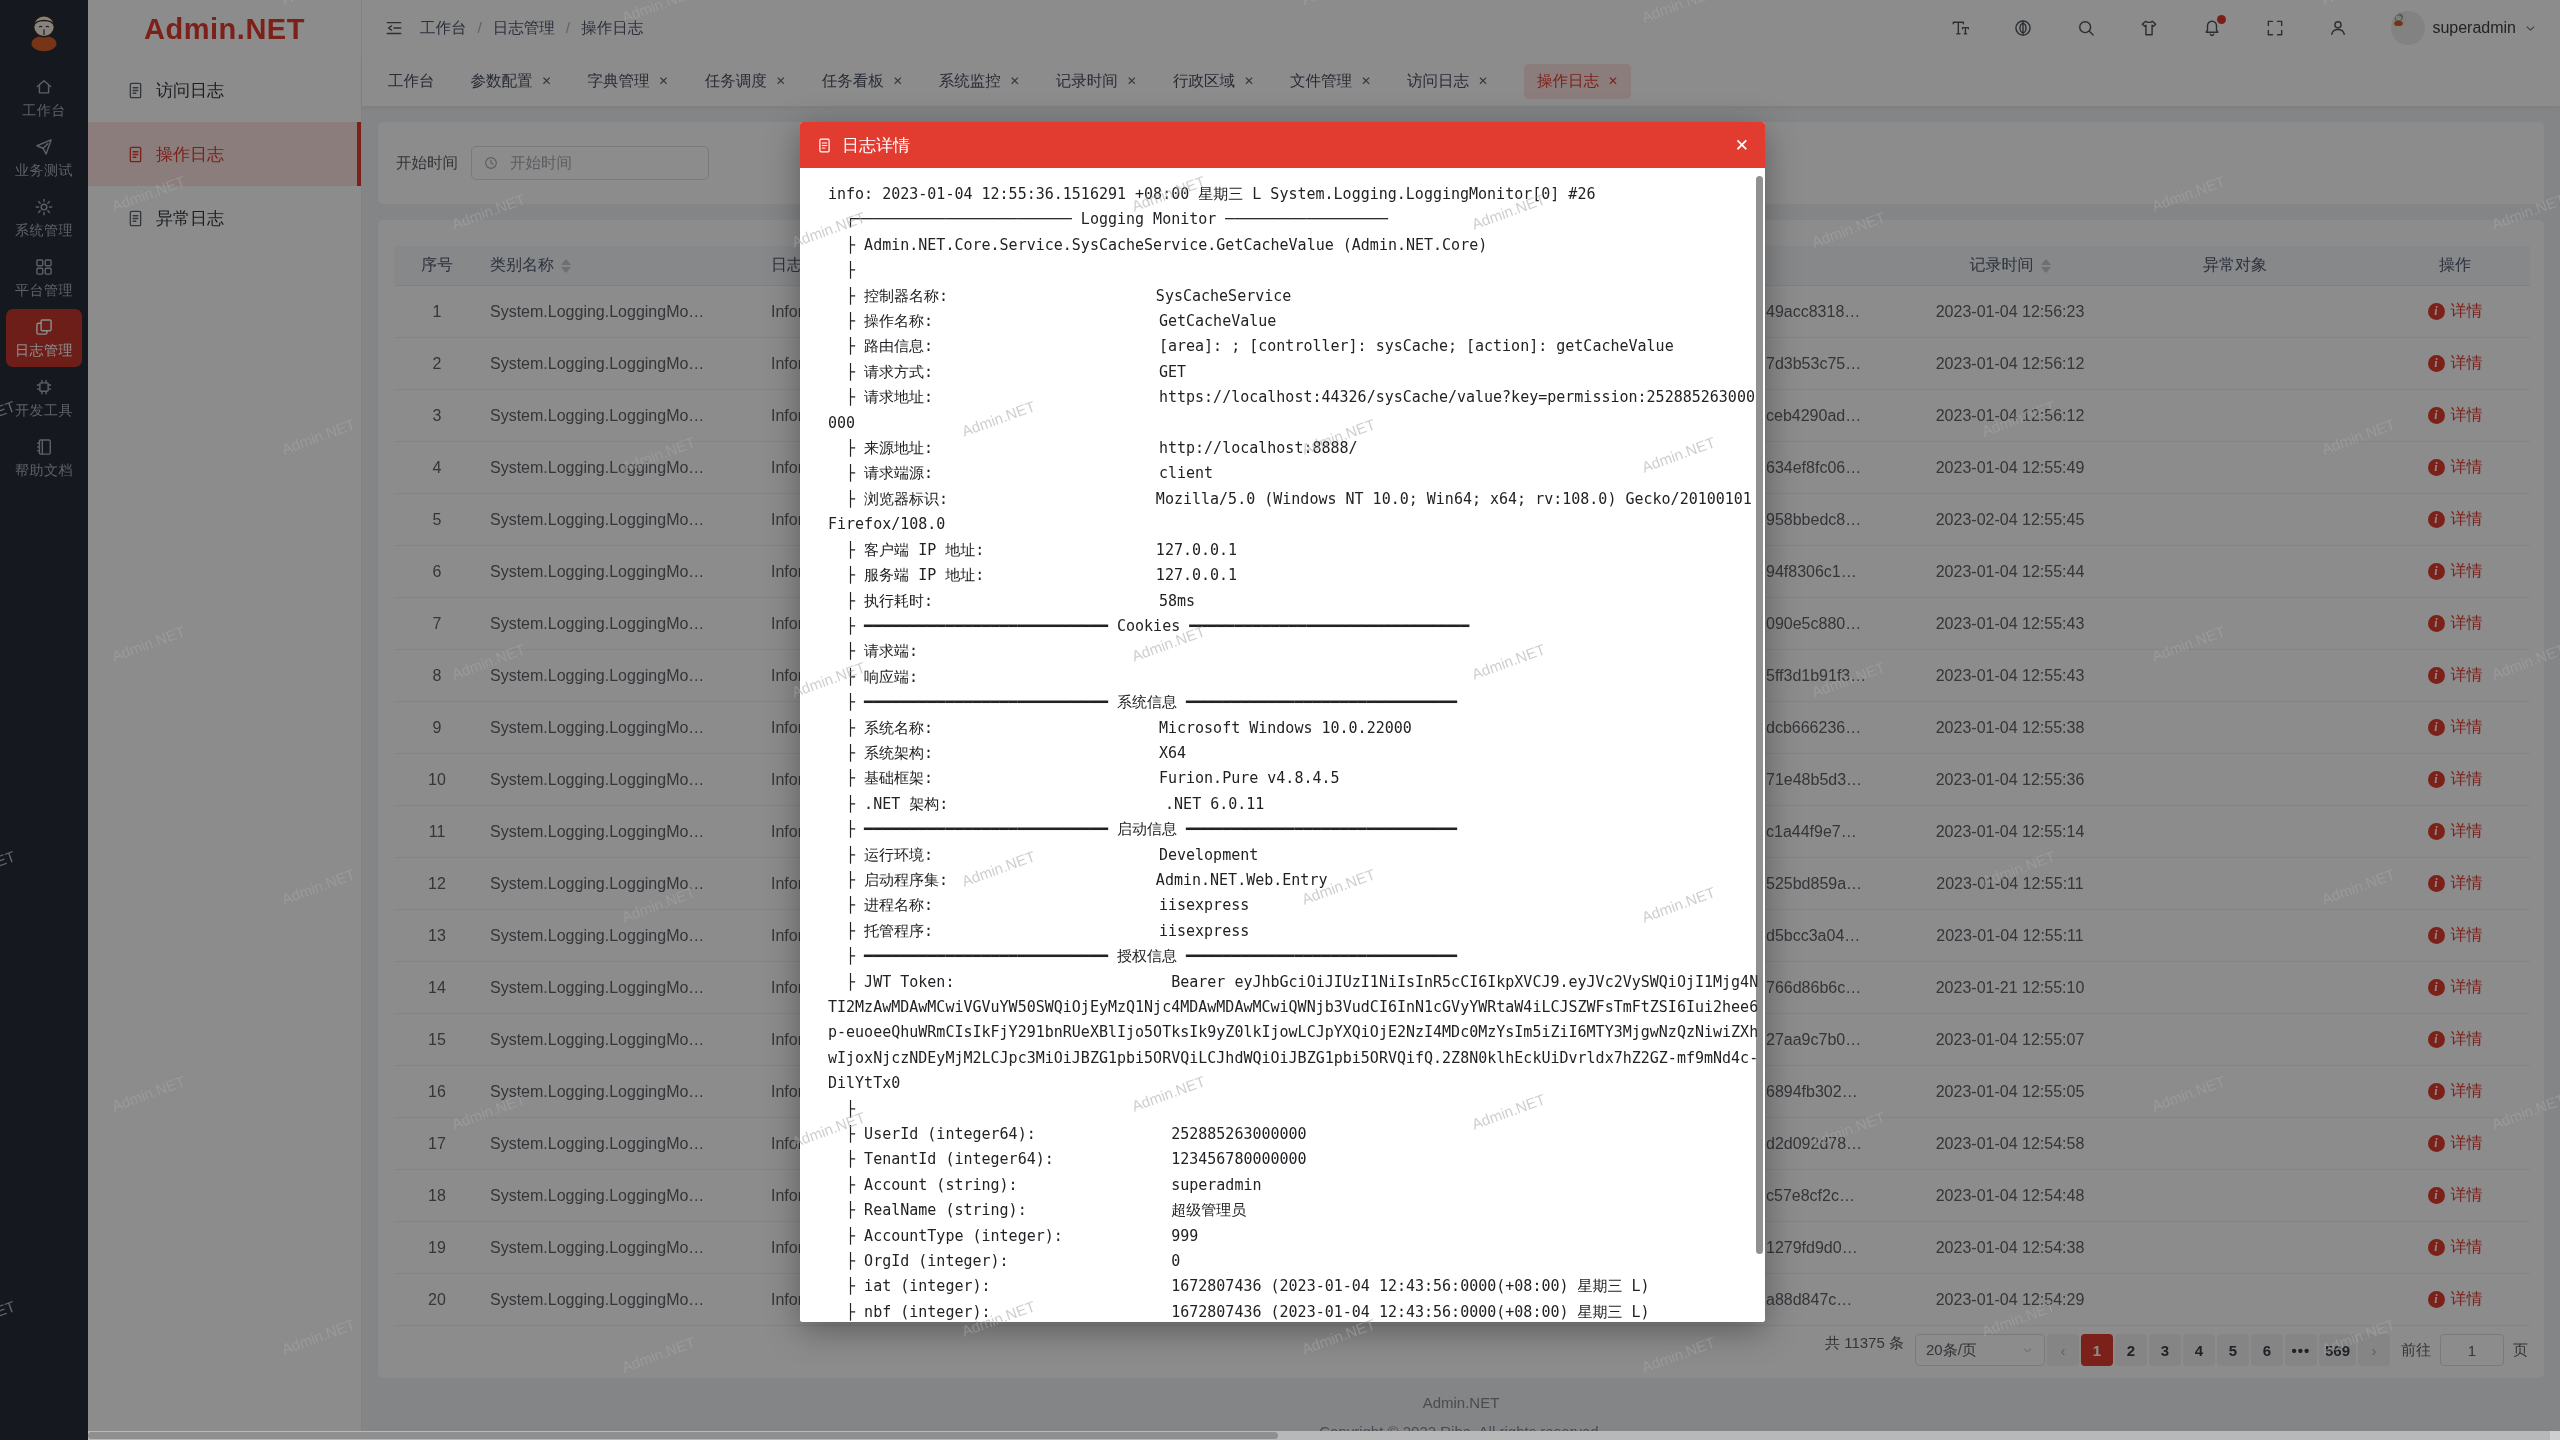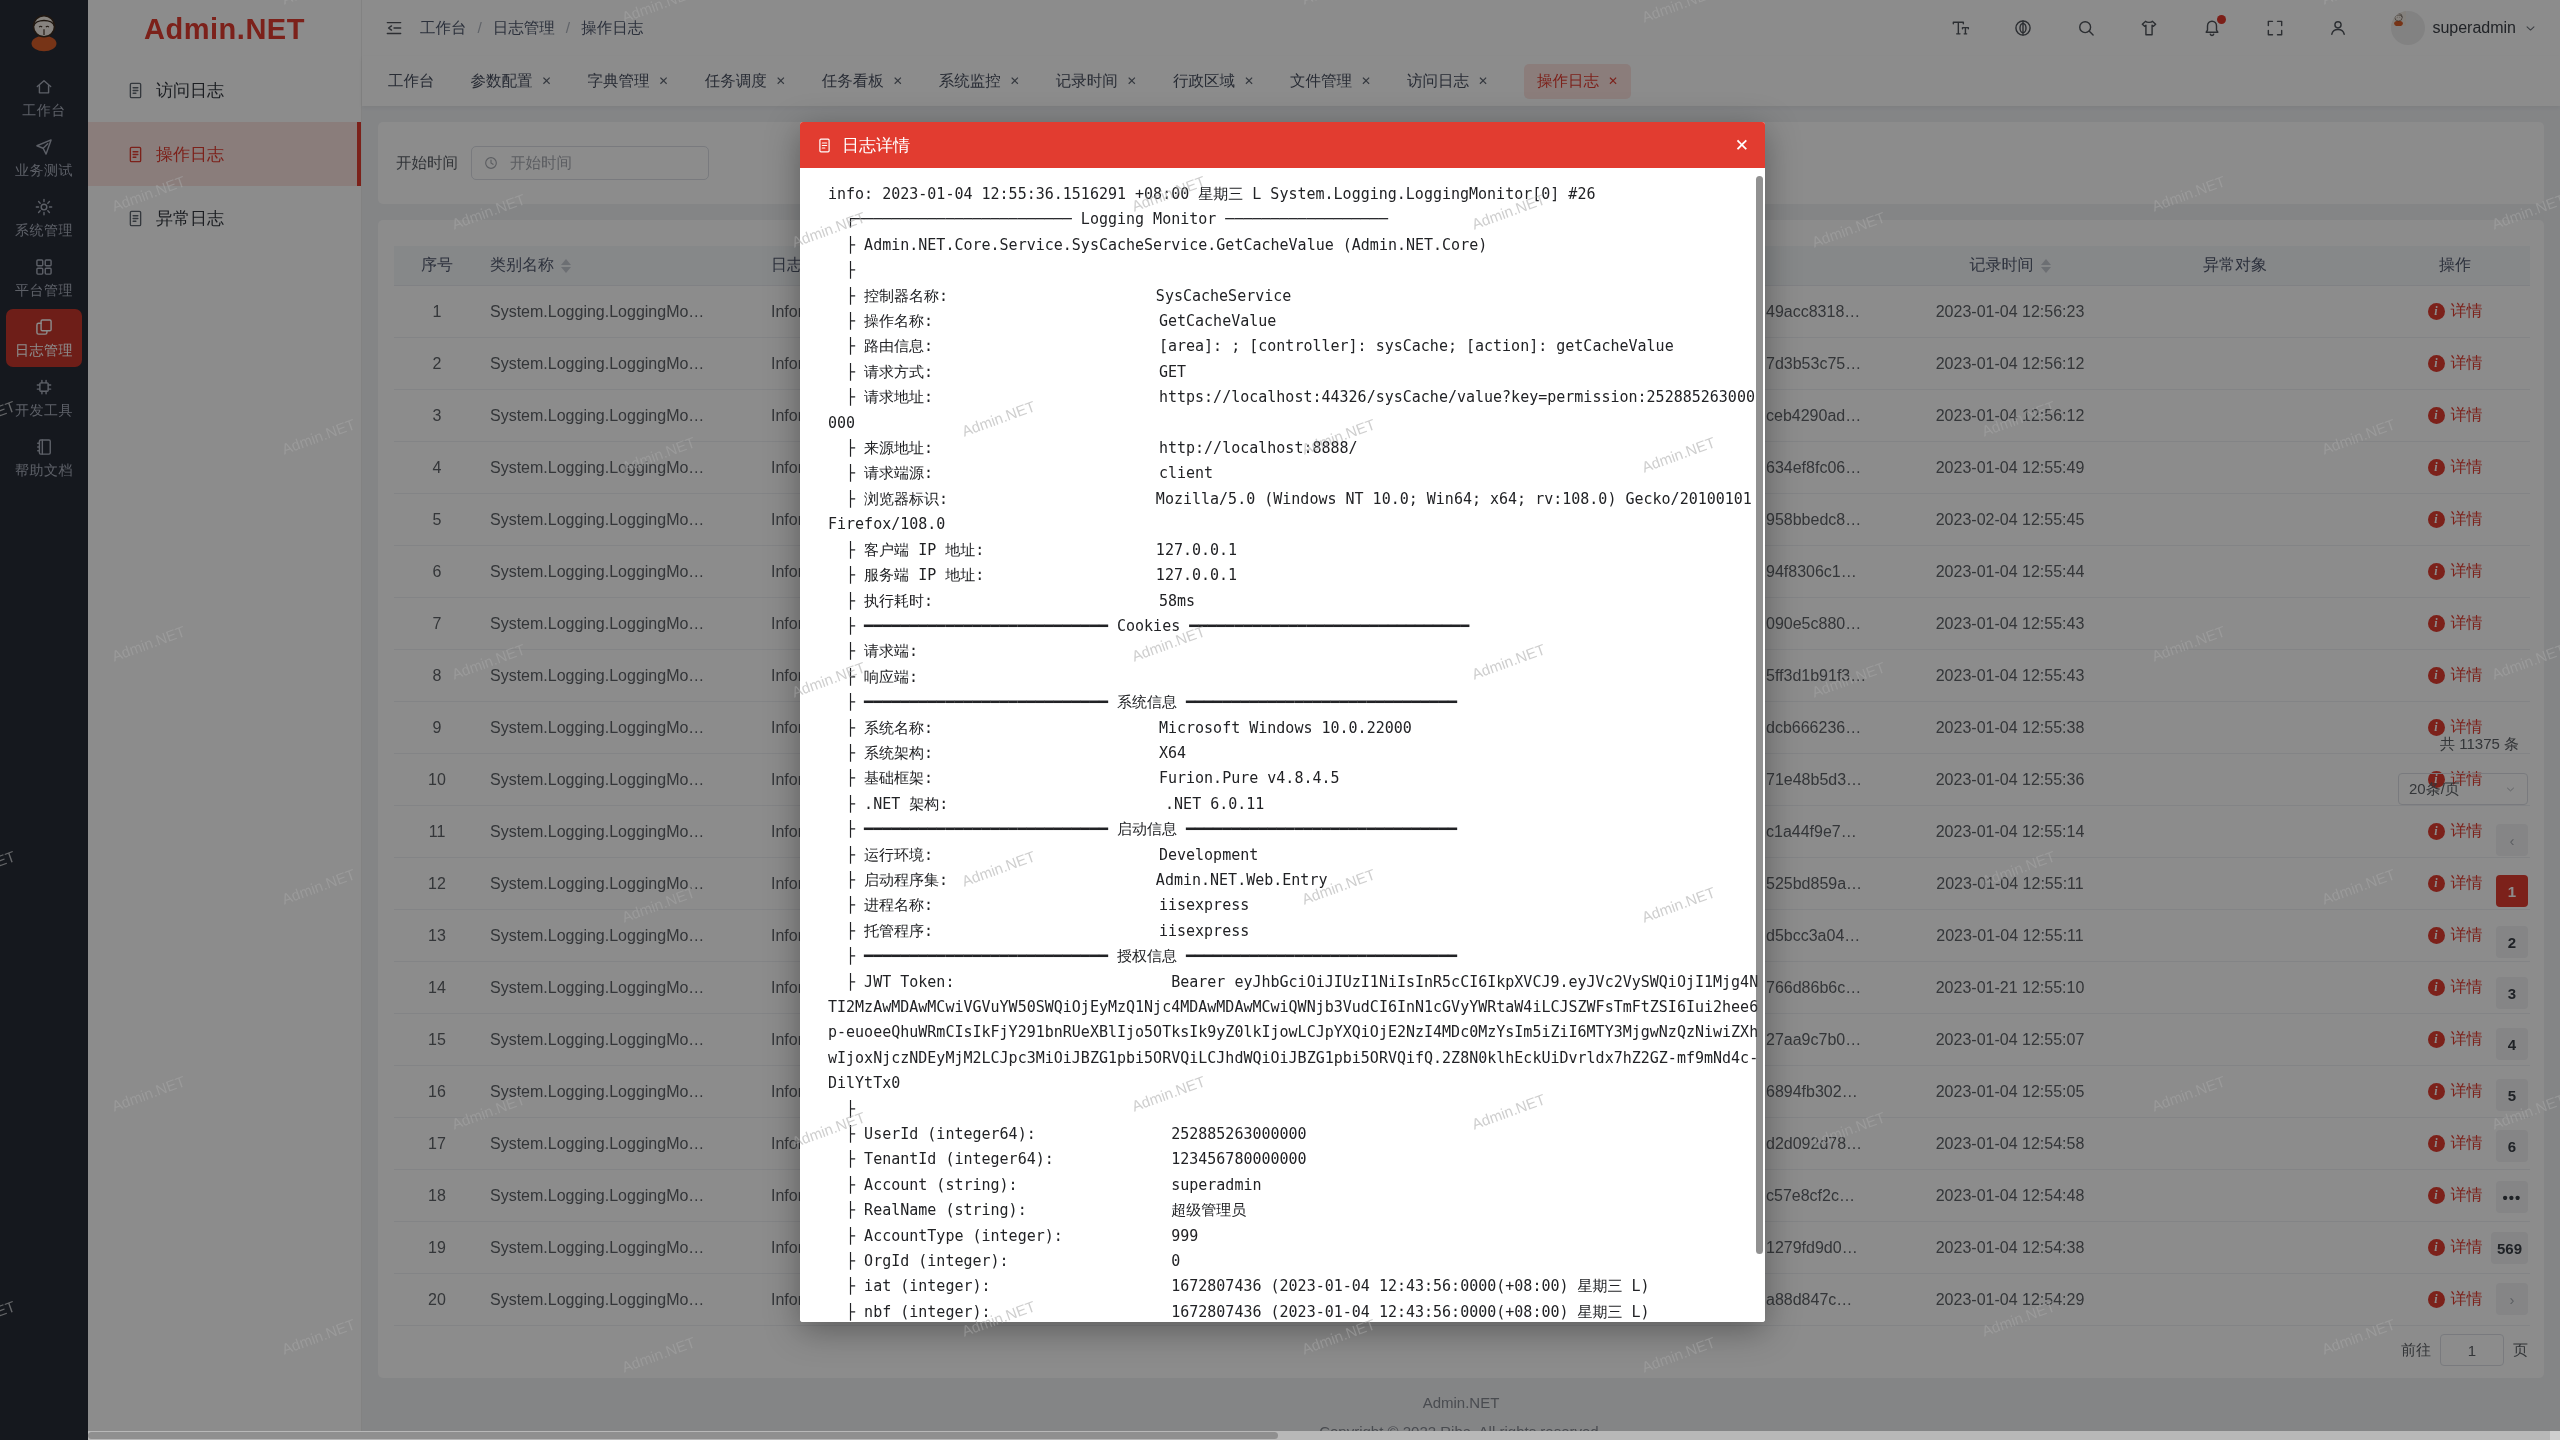--- a/index.html
+++ b/index.html
@@ -74,22 +74,22 @@
   .c-pad4 { padding-left:6px; }
   .sort { display:inline-flex; flex-direction:column; margin-left:7px; gap:2px; }
   .car { width:0; height:0; border-left:5px solid transparent; border-right:5px solid transparent; }
   .car.up { border-bottom:6px solid #c5cad2; }
   .car.down { border-top:6px solid #c5cad2; }
   .op-link { color:#e23c30; display:flex; align-items:center; gap:6px; cursor:pointer; }
   .info-badge { width:17px; height:17px; border-radius:50%; background:#e23c30; color:#fff; font-size:12px;
     font-weight:bold; font-style:italic; display:flex; align-items:center; justify-content:center;
     font-family:"Liberation Serif", serif; flex-shrink:0; }
 
-  .pagination { position:absolute; right:16px; bottom:12px; display:flex; align-items:flex-end; gap:19px;
-    font-size:15px; color:#5f6368;flex-direction:column; }
+  .pagination { position:absolute; right:16px; bottom:12px; display:flex; align-items:flex-start; gap:2px;
+    font-size:15px; color:#5f6368; }
   .ptotal { margin-right:9px; }
   .psize { width:130px; height:32px; border:1px solid #dcdfe6; border-radius:4px; display:flex; align-items:center;
     justify-content:space-between; padding:0 10px; cursor:pointer; }
   .psize svg { width:13px; height:13px; color:#a8abb2; }
   .pbtn { min-width:32px; height:32px; padding:0 6px; border-radius:4px; background:#f2f3f5; display:flex;
     align-items:center; justify-content:center; font-weight:600; color:#3a3f46; cursor:pointer; }
   .pbtn.active { background:#e23c30; color:#fff; }
   .pbtn.arrow { color:#a8abb2; font-weight:400; }
   .pbtn.more { letter-spacing:1px; color:#3a3f46; }
   .goto { display:flex; align-items:center; gap:9px; margin-left:9px; }

